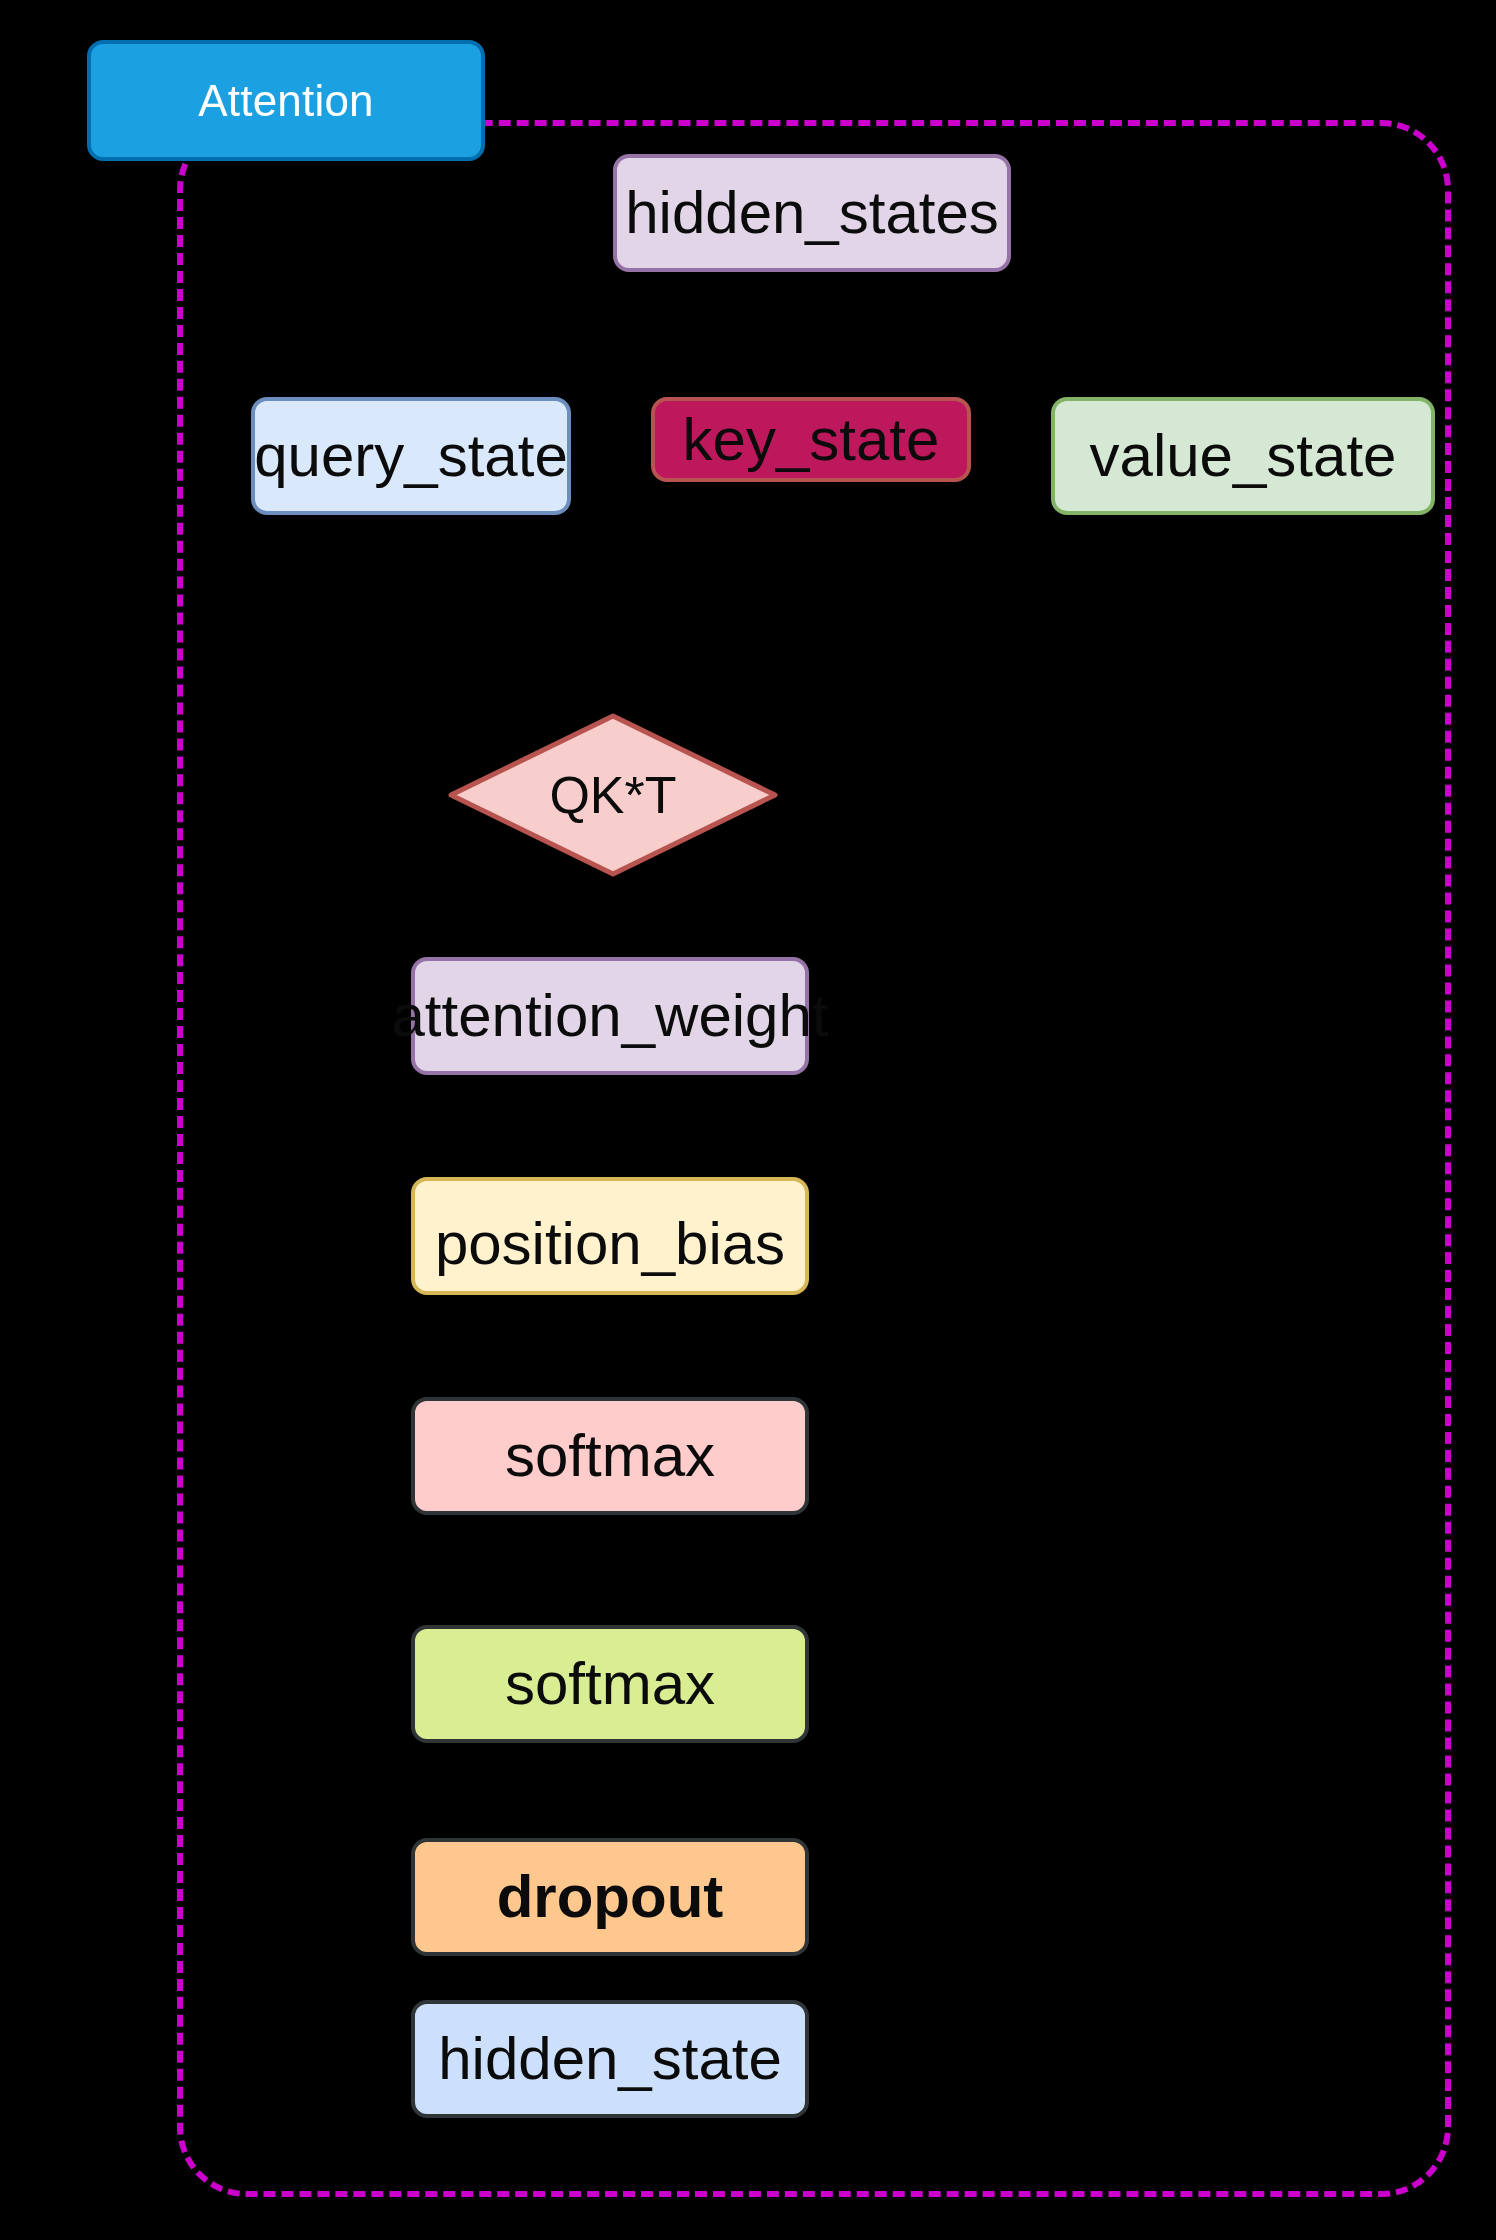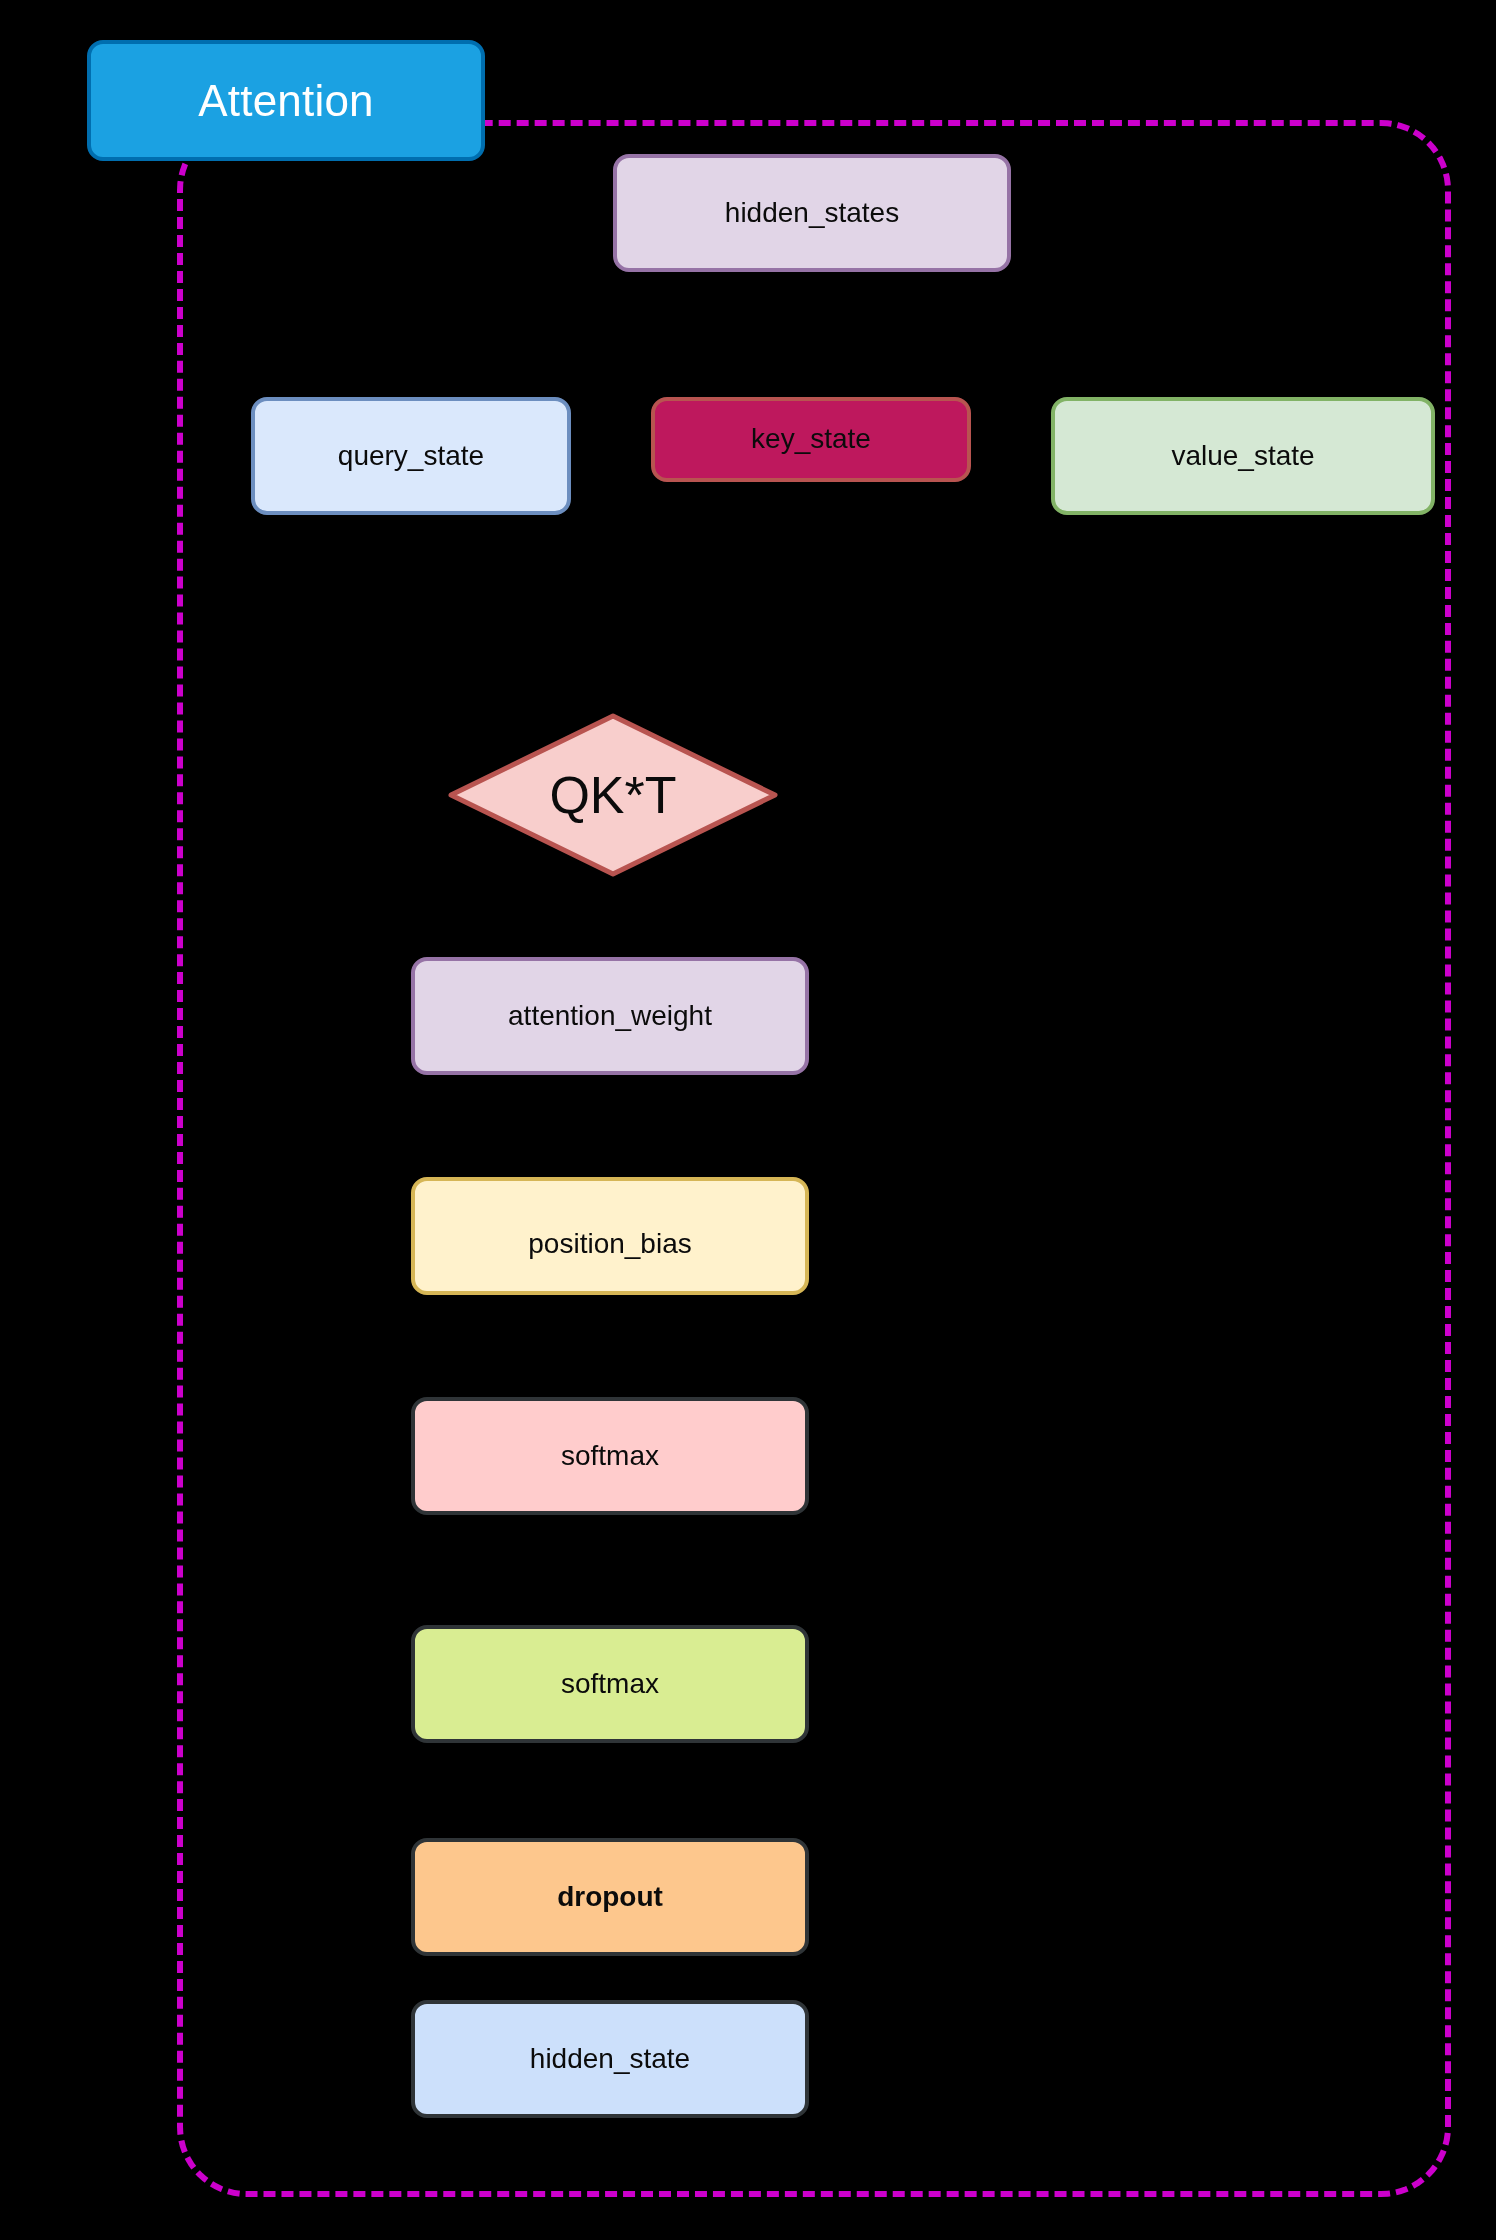--- a/index.html
+++ b/index.html
@@ -63,21 +63,21 @@
   .node {
     position: absolute;
     box-sizing: border-box;
     display: flex;
     align-items: center;
     justify-content: center;
     text-align: center;
     border-radius: 16px;
     border-style: solid;
     border-width: 4px;
-    font-size: 28px;
+    font-size: 60px;
     color: #0b0b0b;
     line-height: 1.1;
   }
 
   
   .diamond-wrap {
     position: absolute;
     left: 448px;
     top: 713px;
     width: 330px;

